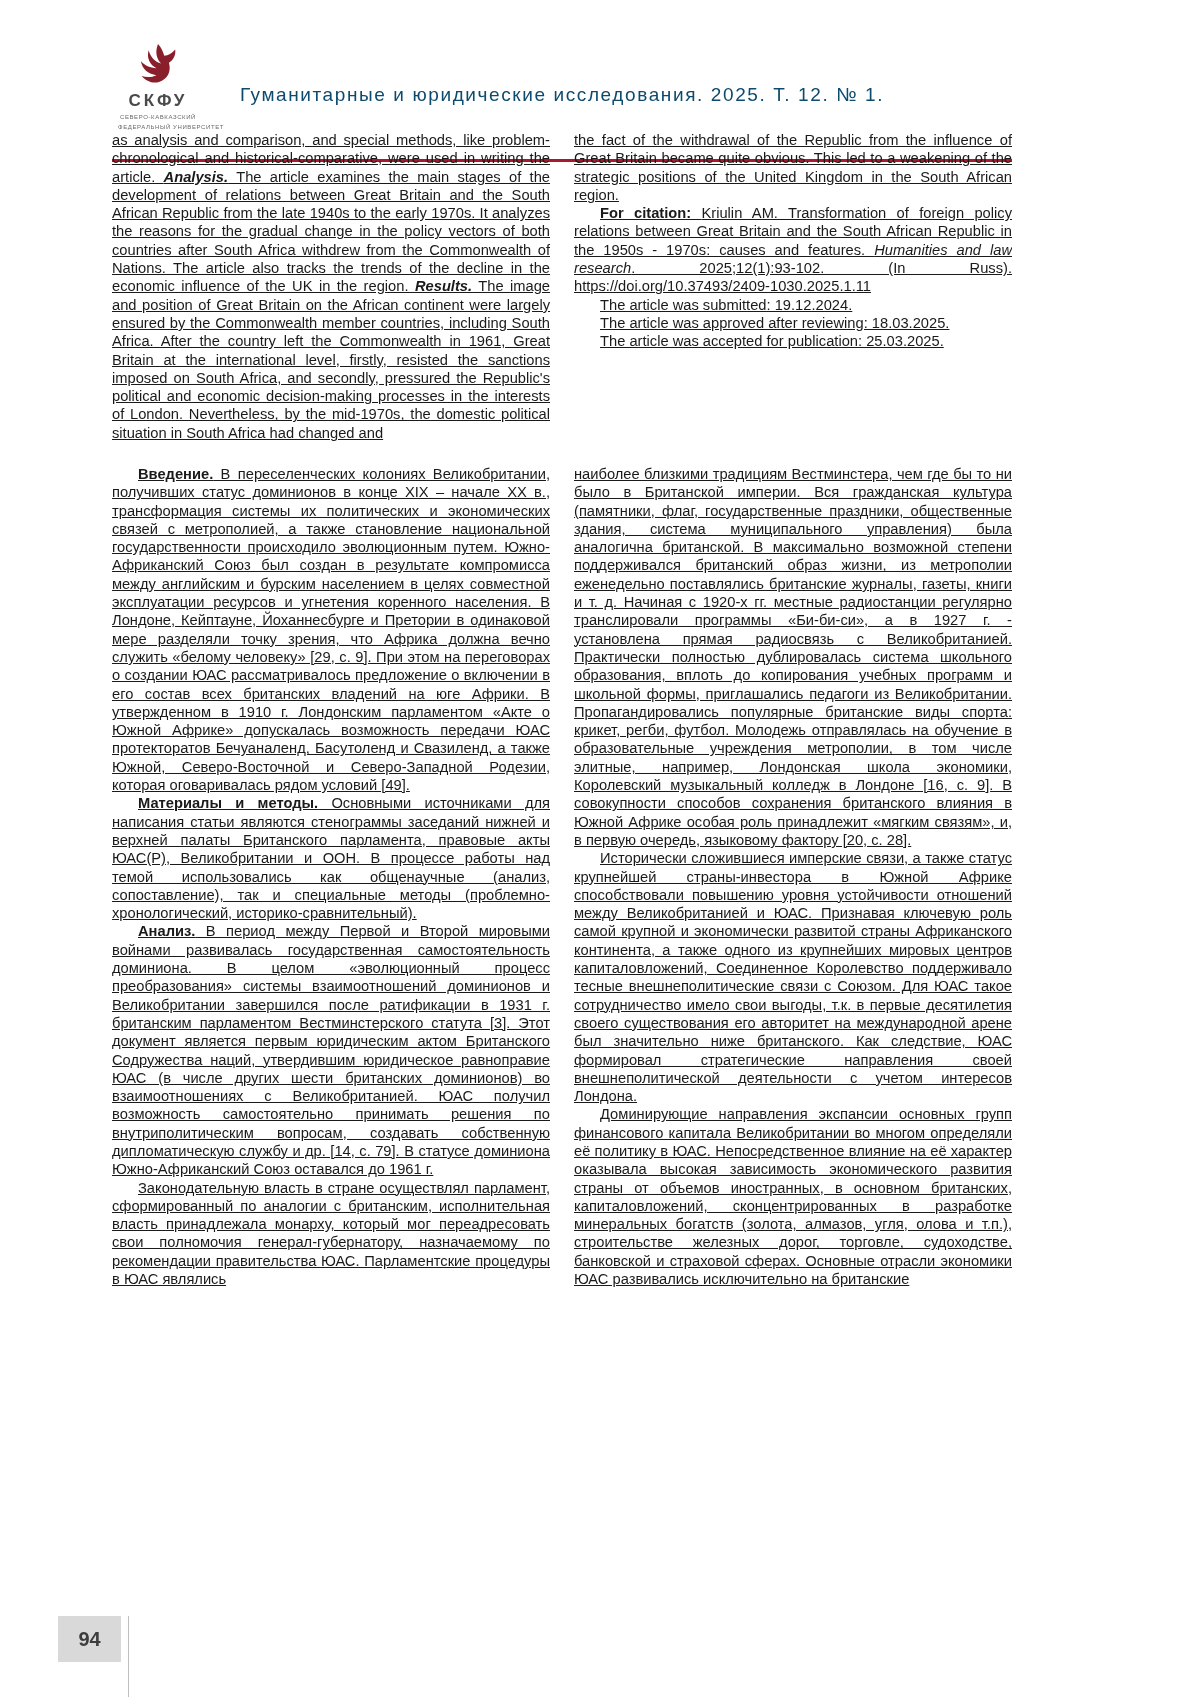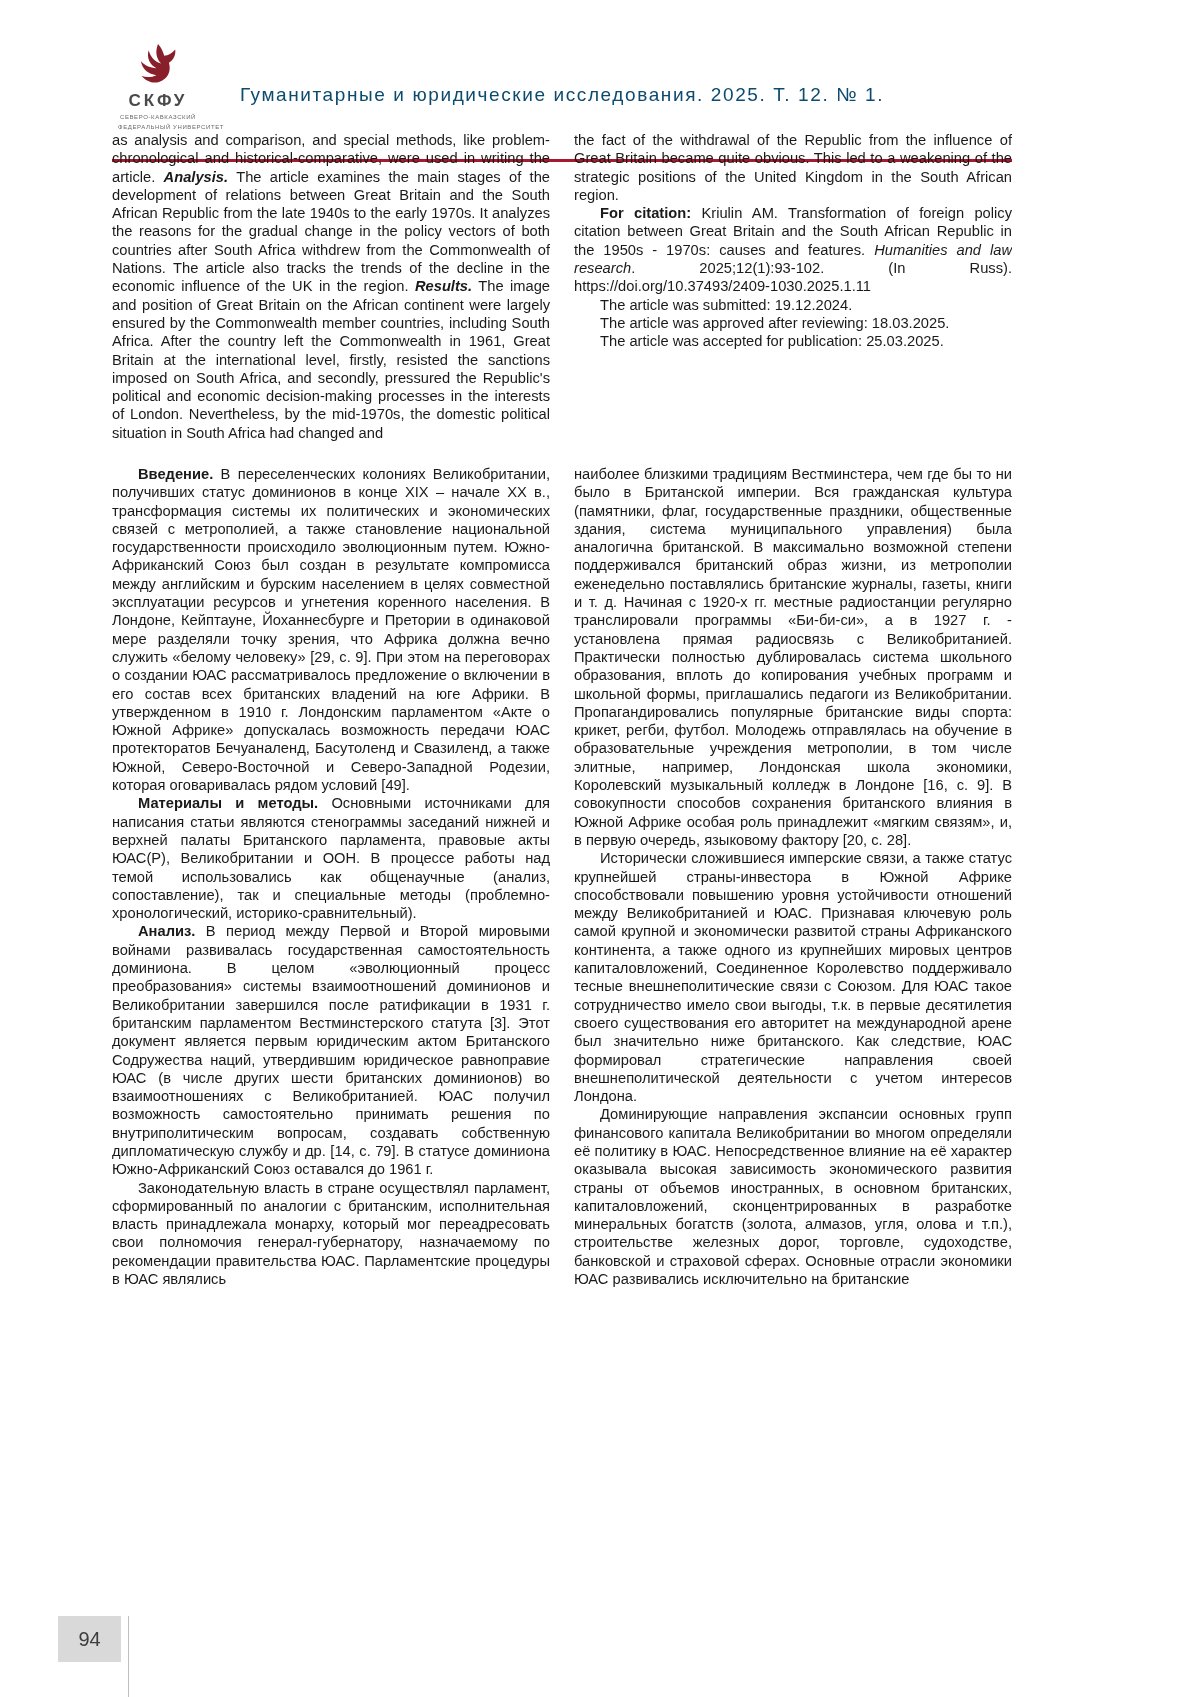--- a/index.html
+++ b/index.html
@@ -57,20 +57,21 @@
     letter-spacing: 1.6px;
     color: #0c4a6e;
     white-space: nowrap;
   }
   
   .content {
     position: absolute;
     left: 112px;
     top: 131px;
     width: 900px;
+    text-decoration: underline;
   }
   .cols { display: flex; gap: 24px; }
   .col { width: 438px; }
   .sec-en { height: 334px; overflow: hidden; }
   p.para {
     margin: 0;
     font-size: 14.7px;
     line-height: 18.3px;
     text-align: justify;
     overflow-wrap: break-word;
@@ -87,21 +88,21 @@
     top: 1616px;
     width: 63px;
     height: 46px;
     background: #d9d9d9;
     display: flex;
     align-items: center;
     justify-content: center;
   }
   .pagenum-box .num {
     font-size: 20px;
-    font-weight: normal;
+    font-weight: bold;
     color: #3d3d3d;
   }
   .footer-line {
     position: absolute;
     left: 128px;
     top: 1616px;
     width: 1px;
     height: 81px;
     background: #bfbfbf;
   }
@@ -134,21 +135,21 @@
         <section lang="ru">
             <p class="para indent"><span class="b">Введение.</span><span> В переселенческих колониях Великобритании, получивших статус доминионов в конце XIX – начале XX в., трансформация системы их политических и экономических связей с метрополией, а также становление национальной государственности происходило эволюционным путем. Южно-Африканский Союз был создан в результате компромисса между английским и бурским населением в целях совместной эксплуатации ресурсов и угнетения коренного населения. В Лондоне, Кейптауне, Йоханнесбурге и Претории в одинаковой мере разделяли точку зрения, что Африка должна вечно служить «белому человеку» [29, с. 9]. При этом на переговорах о создании ЮАС рассматривалось предложение о включении в его состав всех британских владений на юге Африки. В утвержденном в 1910 г. Лондонским парламентом «Акте о Южной Африке» допускалась возможность передачи ЮАС протекторатов Бечуаналенд, Басутоленд и Свазиленд, а также Южной, Северо-Восточной и Северо-Западной Родезии, которая оговаривалась рядом условий [49].</span></p>
             <p class="para indent"><span class="b">Материалы и методы.</span><span> Основными источниками для написания статьи являются стенограммы заседаний нижней и верхней палаты Британского парламента, правовые акты ЮАС(Р), Великобритании и ООН. В процессе работы над темой использовались как общенаучные (анализ, сопоставление), так и специальные методы (проблемно-хронологический, историко-сравнительный).</span></p>
             <p class="para indent"><span class="b">Анализ.</span><span> В период между Первой и Второй мировыми войнами развивалась государственная самостоятельность доминиона. В целом «эволюционный процесс преобразования» системы взаимоотношений доминионов и Великобритании завершился после ратификации в 1931 г. британским парламентом Вестминстерского статута [3]. Этот документ является первым юридическим актом Британского Содружества наций, утвердившим юридическое равноправие ЮАС (в числе других шести британских доминионов) во взаимоотношениях с Великобританией. ЮАС получил возможность самостоятельно принимать решения по внутриполитическим вопросам, создавать собственную дипломатическую службу и др. [14, с. 79]. В статусе доминиона Южно-Африканский Союз оставался до 1961 г.</span></p>
             <p class="para indent"><span>Законодательную власть в стране осуществлял парламент, сформированный по аналогии с британским, исполнительная власть принадлежала монарху, который мог переадресовать свои полномочия генерал-губернатору, назначаемому по рекомендации правительства ЮАС. Парламентские процедуры в ЮАС являлись</span></p>
           </section>
       </div>
       <div class="col">
         <section class="sec-en" lang="en">
             <p class="para"><span>the fact of the withdrawal of the Republic from the influence of Great Britain became quite obvious. This led to a weakening of the strategic positions of the United Kingdom in the South African region.</span></p>
-            <p class="para indent"><span class="b">For citation: </span><span>Kriulin AM. Transformation of foreign policy citation between Great Britain and the South African Republic in the 1950s - 1970s: causes and features. </span><span class="i">Humanities and law research</span><span>. 2025;12(1):93-102. (In Russ). https://doi.org/10.37493/2409-1030.2025.1.11</span></p>
+            <p class="para indent"><span class="b">For citation: </span><span>Kriulin AM. Transformation of foreign policy relations between Great Britain and the South African Republic in the 1950s - 1970s: causes and features. </span><span class="i">Humanities and law research</span><span>. 2025;12(1):93-102. (In Russ). https://doi.org/10.37493/2409-1030.2025.1.11</span></p>
             <p class="para indent"><span>The article was submitted: 19.12.2024.</span></p>
             <p class="para indent"><span>The article was approved after reviewing: 18.03.2025.</span></p>
             <p class="para indent"><span>The article was accepted for publication: 25.03.2025.</span></p>
           </section>
         <section lang="ru">
             <p class="para"><span>наиболее близкими традициям Вестминстера, чем где бы то ни было в Британской империи. Вся гражданская культура (памятники, флаг, государственные праздники, общественные здания, система муниципального управления) была аналогична британской. В максимально возможной степени поддерживался британский образ жизни, из метрополии еженедельно поставлялись британские журналы, газеты, книги и т. д. Начиная с 1920-х гг. местные радиостанции регулярно транслировали программы «Би-би-си», а в 1927 г. - установлена прямая радиосвязь с Великобританией. Практически полностью дублировалась система школьного образования, вплоть до копирования учебных программ и школьной формы, приглашались педагоги из Великобритании. Пропагандировались популярные британские виды спорта: крикет, регби, футбол. Молодежь отправлялась на обучение в образовательные учреждения метрополии, в том числе элитные, например, Лондонская школа экономики, Королевский музыкальный колледж в Лондоне [16, с. 9]. В совокупности способов сохранения британского влияния в Южной Африке особая роль принадлежит «мягким связям», и, в первую очередь, языковому фактору [20, с. 28].</span></p>
             <p class="para indent"><span>Исторически сложившиеся имперские связи, а также статус крупнейшей страны-инвестора в Южной Африке способствовали повышению уровня устойчивости отношений между Великобританией и ЮАС. Признавая ключевую роль самой крупной и экономически развитой страны Африканского континента, а также одного из крупнейших мировых центров капиталовложений, Соединенное Королевство поддерживало тесные внешнеполитические связи с Союзом. Для ЮАС такое сотрудничество имело свои выгоды, т.к. в первые десятилетия своего существования его авторитет на международной арене был значительно ниже британского. Как следствие, ЮАС формировал стратегические направления своей внешнеполитической деятельности с учетом интересов Лондона.</span></p>
             <p class="para indent"><span>Доминирующие направления экспансии основных групп финансового капитала Великобритании во многом определяли её политику в ЮАС. Непосредственное влияние на её характер оказывала высокая зависимость экономического развития страны от объемов иностранных, в основном британских, капиталовложений, сконцентрированных в разработке минеральных богатств (золота, алмазов, угля, олова и т.п.), строительстве железных дорог, торговле, судоходстве, банковской и страховой сферах. Основные отрасли экономики ЮАС развивались исключительно на британские</span></p>
           </section>
       </div>

